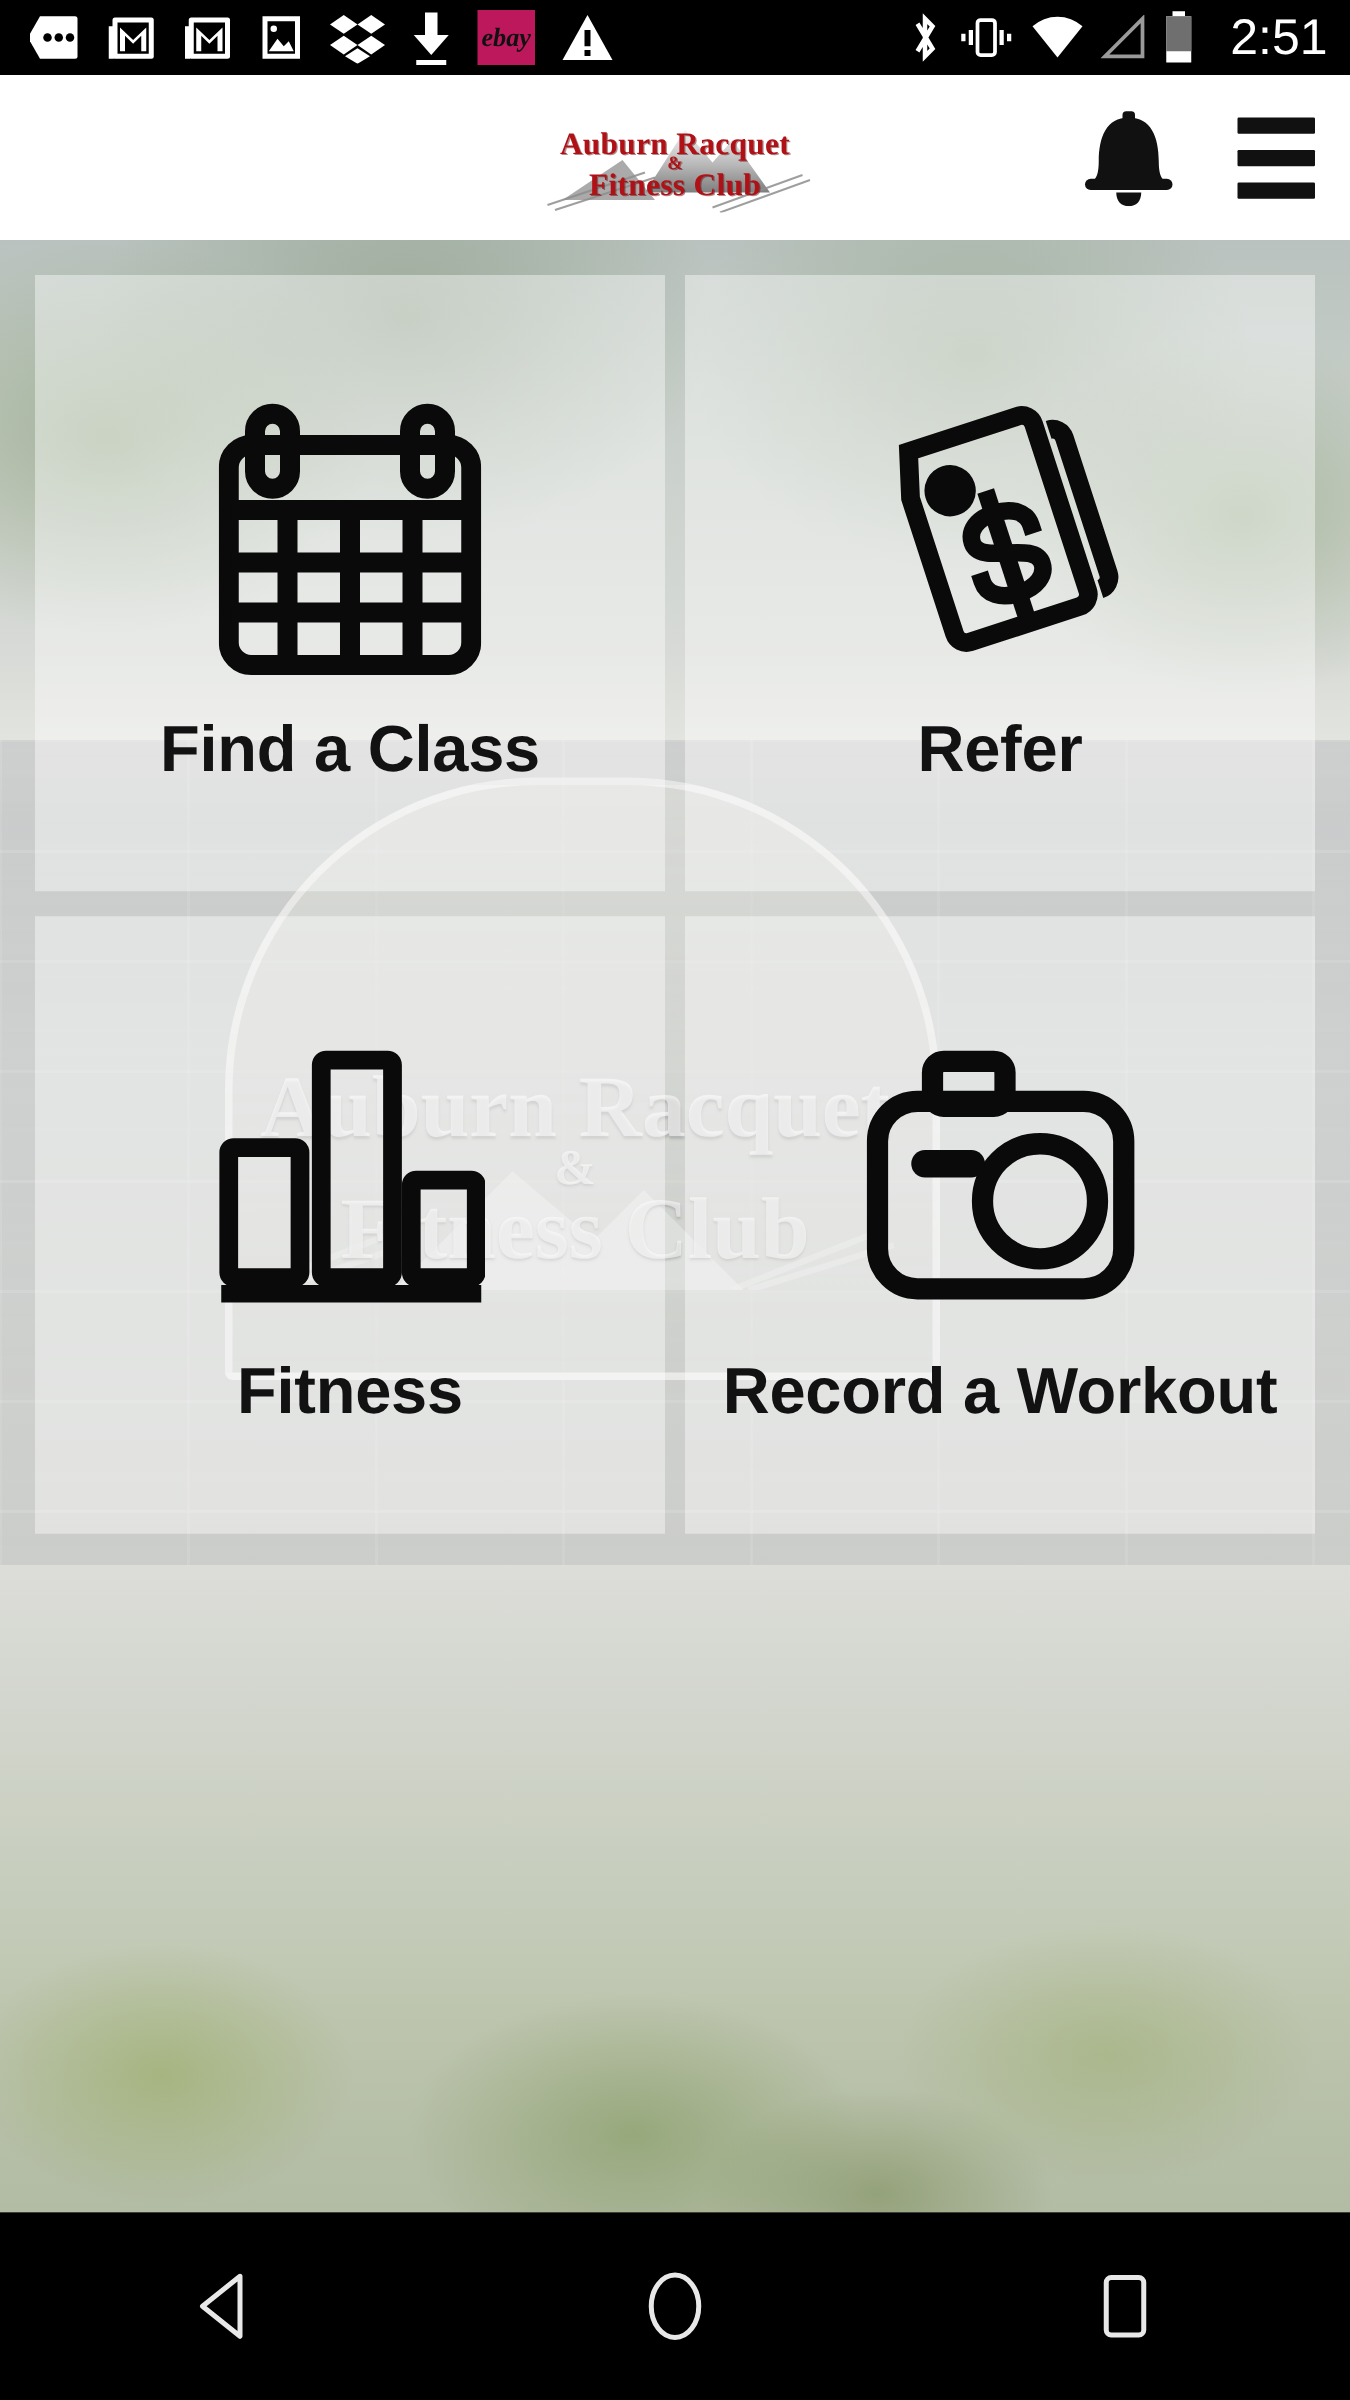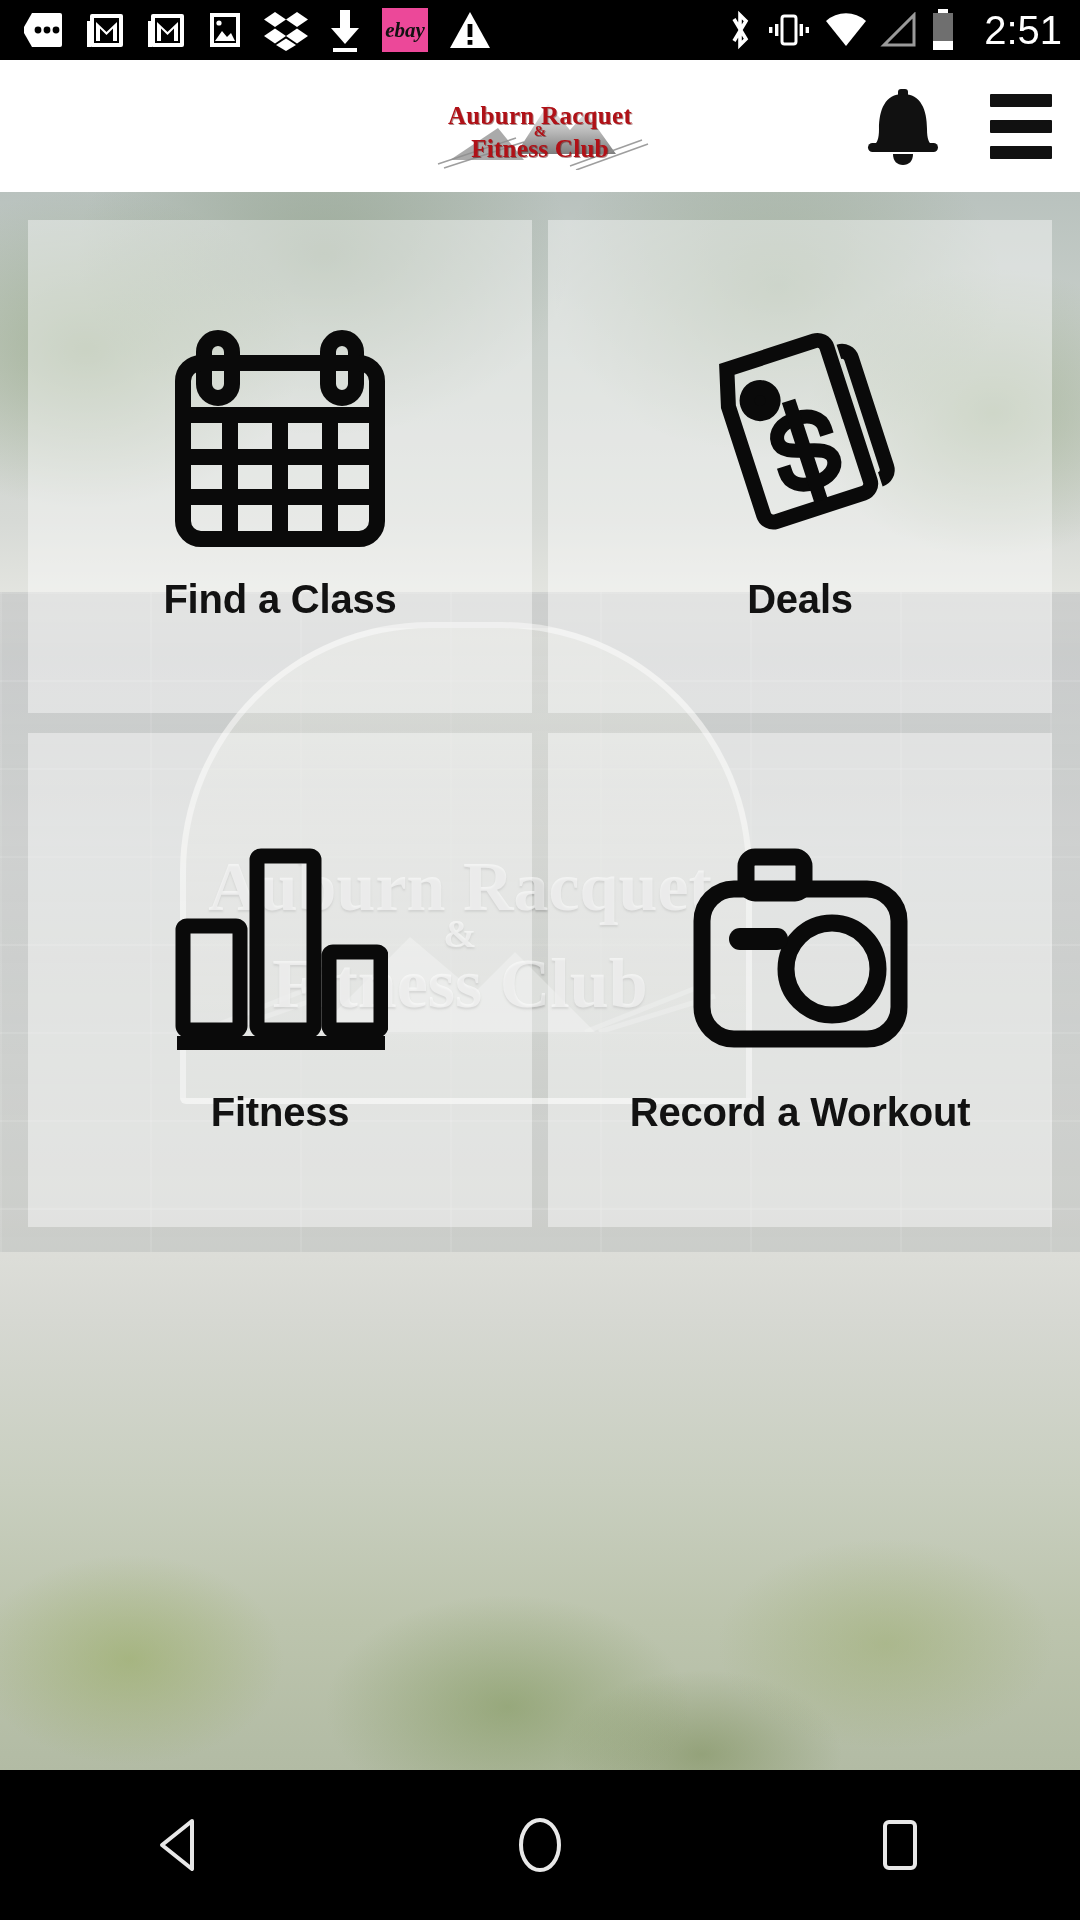--- a/index.html
+++ b/index.html
@@ -164,21 +164,21 @@
     align-items: center; justify-content: center;
     cursor: pointer;
     -webkit-tap-highlight-color: transparent;
   }
   .tile-icon {
     display: flex; align-items: center; justify-content: center;
     height: 250px;
   }
   .tile-label {
     margin-top: 16px;
-    font-size: 40px;
+    font-size: 52px;
     font-weight: bold;
     color: #121212;
     font-family: "Liberation Sans", sans-serif;
     letter-spacing: -0.2px;
     white-space: nowrap;
   }
 
   
   #nav-bar {
     position: absolute; bottom: 0; left: 0;
@@ -235,21 +235,21 @@
         <path d="M33 19.5 L44 27 L33 34.5 L22 27 Z" fill="#fff"></path>
         <path d="M22 29.5 L32 36 L22 42 L12 36 Z" fill="#fff"></path>
       </svg>
 
       <svg class="sb-ico" width="32" height="44" viewBox="0 0 32 44">
         <rect x="11" y="2" width="10" height="20" fill="#fff"></rect>
         <path d="M2 20 H30 L16 36 Z" fill="#fff"></path>
         <rect x="4" y="40" width="24" height="4" fill="#fff"></rect>
       </svg>
 
-      <span style="display:inline-flex;align-items:center;justify-content:center;width:46px;height:44px;background:#ec4899;">
+      <span style="display:inline-flex;align-items:center;justify-content:center;width:46px;height:44px;background:#be185d;">
         <span style="font-family:'Liberation Serif',serif;font-size:21px;font-style:italic;color:#111;font-weight:700;">ebay</span>
       </span>
 
       <svg class="sb-ico" width="42" height="40" viewBox="0 0 42 40">
         <path d="M21 2 L41 38 H1 Z" fill="#fff"></path>
         <rect x="18.6" y="14" width="4.8" height="13" fill="#000"></rect>
         <rect x="18.6" y="30" width="4.8" height="4.8" fill="#000"></rect>
       </svg>
     </div>
 
@@ -374,21 +374,21 @@
                 <circle cx="80" cy="66" r="13" fill="#0a0a0a"></circle>
                 <path d="M170 44 A10 10 0 0 1 180 54 V168 A10 10 0 0 1 170 178"></path>
               </g>
               <g fill="none" stroke="#0a0a0a" stroke-width="14" stroke-linecap="square">
                 <path d="M133 112 C133 101 123 94 108 94 C93 94 84 101 84 111 C84 131 132 124 132 144 C132 154 122 161 107 161 C92 161 82 154 82 143"></path>
                 <line x1="107" y1="82" x2="107" y2="173"></line>
               </g>
             </g>
           </svg>
         </div>
-        <div class="tile-label">Deals</div>
+        <div class="tile-label">Refer</div>
       </div>
 
       <div class="tile">
         <div class="tile-icon">
           <svg width="215" height="215" viewBox="0 0 215 215">
             <g fill="none" stroke="#0a0a0a" stroke-width="15">
               <rect x="10" y="84" width="57" height="104" rx="4"></rect>
               <rect x="84" y="14" width="57" height="174" rx="4"></rect>
               <rect x="156" y="110" width="52" height="78" rx="4"></rect>
             </g>

